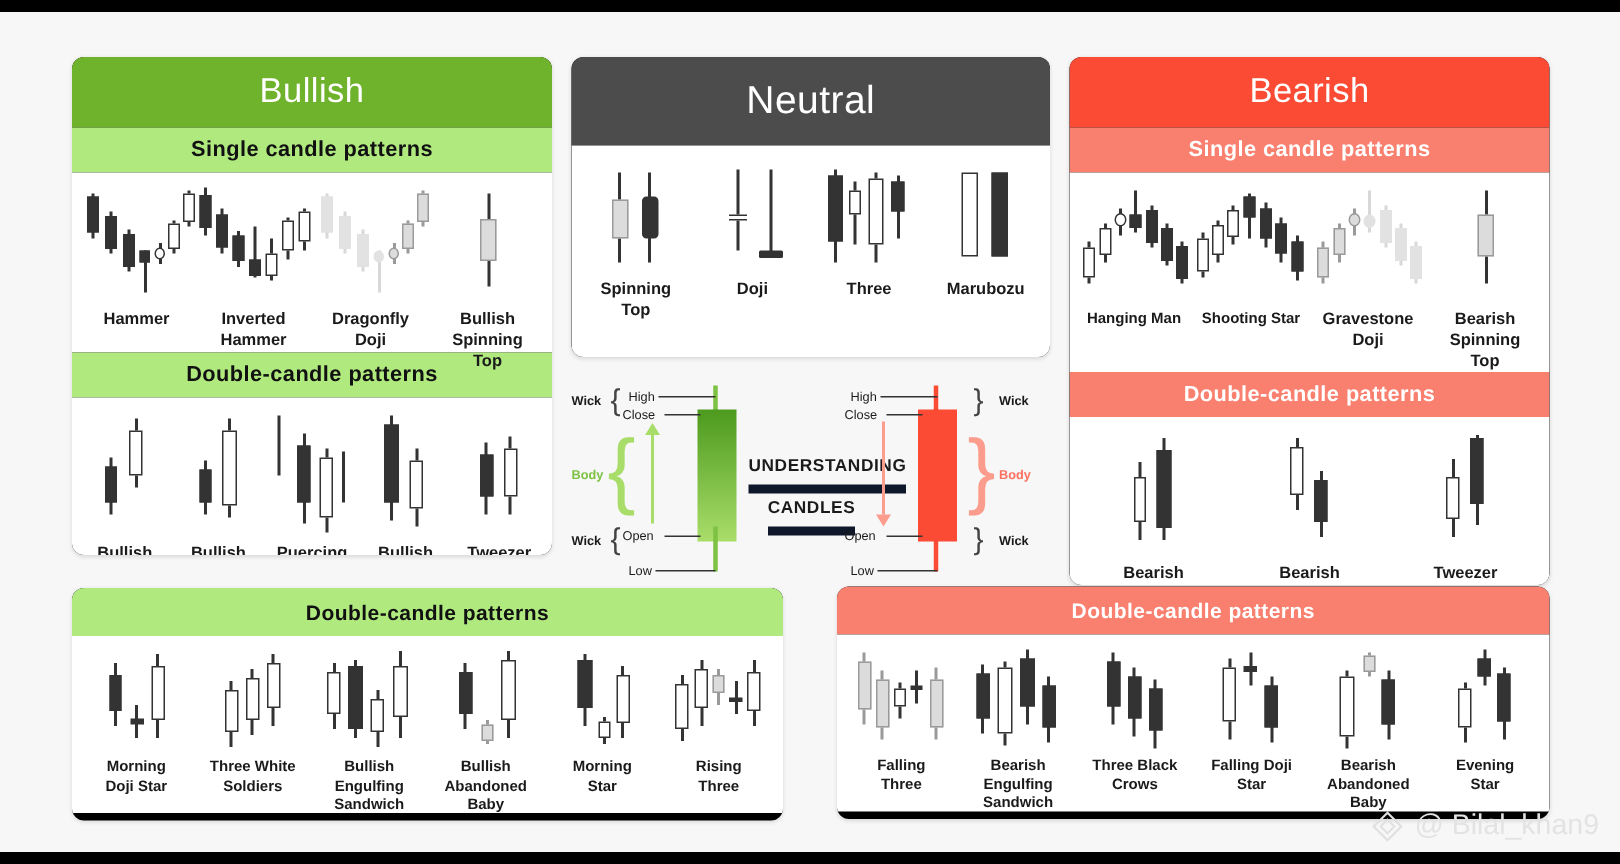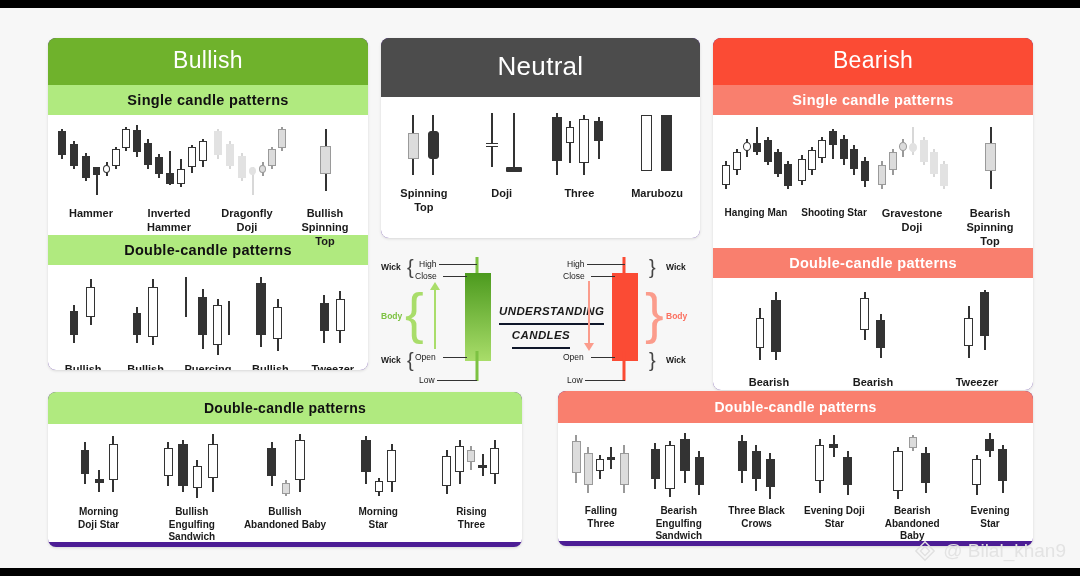--- a/index.html
+++ b/index.html
@@ -15,21 +15,21 @@
     width: 1080px; height: 560px;
     background: #f7f7f7;
     overflow: hidden;
   }
   .bar { position: absolute; left: 0; width: 1080px; height: 8px; background: #000; }
   .bar.top { top: 0; }
   .bar.bot { bottom: 0; }
 
   .panel {
     position: absolute;
-    background: #4c1d95;
+    background: #000000;
     border-radius: 8px;
     overflow: hidden;
     box-shadow: 0 1px 3px rgba(0,0,0,0.13);
   }
   .hdr {
     text-align: center;
     color: #fff;
     font-weight: 400;
     letter-spacing: .3px;
   }
@@ -82,21 +82,21 @@
   
   #uc { position: absolute; }
   .uclabel { position: absolute; font-size: 8.5px; color: #1a1a1a; white-space: nowrap; }
   .ucbold  { font-weight: bold; }
   .ucgreen { color: #7dc242; font-weight: bold; }
   .ucred   { color: #fb7060; font-weight: bold; }
   .uctitle {
     position: absolute; text-align: center; font-size: 11.5px;
     font-weight: bold; color: #1a1a1a; letter-spacing: .4px; line-height: 1.9;
   }
-  .uctitle span { border-bottom: 2px solid #0f172a; display: inline-block; font-style: italic; }
+  .uctitle span { border-bottom: 6px solid #0f172a; display: inline-block; }
   .gbody { position: absolute; background: linear-gradient(#4c9a1e, #a9dd6a); }
   .gwick { position: absolute; background: #7dc242; left: 50%; transform: translateX(-1.5px); width: 3px; }
   .rbody { position: absolute; background: #fb4b34; }
   .rwick { position: absolute; background: #fb4b34; left: 50%; transform: translateX(-1.5px); width: 3px; }
   .lead  { position: absolute; height: 1px; background: #333; }
   .brc   { position: absolute; font-size: 17px; color: #444; line-height: 1; }
   .brc.g { color: #a9dd6a; }
   .brc.r { color: #fb9c8c; }
   .arrow { position: absolute; width: 2px; }
 
@@ -638,20 +638,38 @@
             </div>
           <div class="cs" style="left:32px;top:2px;width:9px;height:56px;">
             <div class="wk" style="top:0;height:56px;"></div>
               <div class="bd hollow" style="top:8px;height:36px;"></div>
             </div>
         </div>
         <div class="cap small">Morning
 Doji Star</div>
       </div>
 
+      <div class="cell">
+        <div class="art" style="width:44px;height:66px;">
+          <div class="cs" style="left:3px;top:20px;width:9px;height:44px;">
+            <div class="wk" style="top:0;height:44px;"></div>
+              <div class="bd hollow" style="top:6px;height:28px;"></div>
+            </div>
+          <div class="cs" style="left:17px;top:12px;width:9px;height:44px;">
+            <div class="wk" style="top:0;height:44px;"></div>
+              <div class="bd hollow" style="top:6px;height:28px;"></div>
+            </div>
+          <div class="cs" style="left:31px;top:2px;width:9px;height:48px;">
+            <div class="wk" style="top:0;height:48px;"></div>
+              <div class="bd hollow" style="top:6px;height:30px;"></div>
+            </div>
+        </div>
+        <div class="cap small">Three White
+Soldiers</div>
+      </div>
 
       <div class="cell">
         <div class="art" style="width:60px;height:66px;">
           <div class="cs" style="left:2px;top:8px;width:9px;height:44px;">
             <div class="wk" style="top:0;height:44px;"></div>
               <div class="bd hollow" style="top:6px;height:28px;"></div>
             </div>
           <div class="cs" style="left:16px;top:6px;width:10px;height:52px;">
             <div class="wk" style="top:0;height:52px;"></div>
               <div class="bd solid" style="top:4px;height:42px;"></div>
@@ -817,21 +835,21 @@
             </div>
           <div class="cs" style="left:17px;top:2px;width:9px;height:22px;">
             <div class="wk" style="top:0;height:22px;"></div>
             <div style="position:absolute;top:9px;left:0;width:100%;height:4px;background:#333;"></div>
             </div>
           <div class="cs" style="left:31px;top:18px;width:9px;height:44px;">
             <div class="wk" style="top:0;height:44px;"></div>
               <div class="bd solid" style="top:6px;height:28px;"></div>
             </div>
         </div>
-        <div class="cap small">Evening Doji
+        <div class="cap small">Falling Doji
 Star</div>
       </div>
 
       <div class="cell">
         <div class="art" style="width:44px;height:66px;">
           <div class="cs" style="left:19px;top:2px;width:8px;height:16px;">
             <div class="wk gray" style="top:0;height:16px;"></div>
               <div class="bd gray" style="top:2px;height:11px;"></div>
             </div>
           <div class="cs" style="left:3px;top:14px;width:10px;height:52px;">

